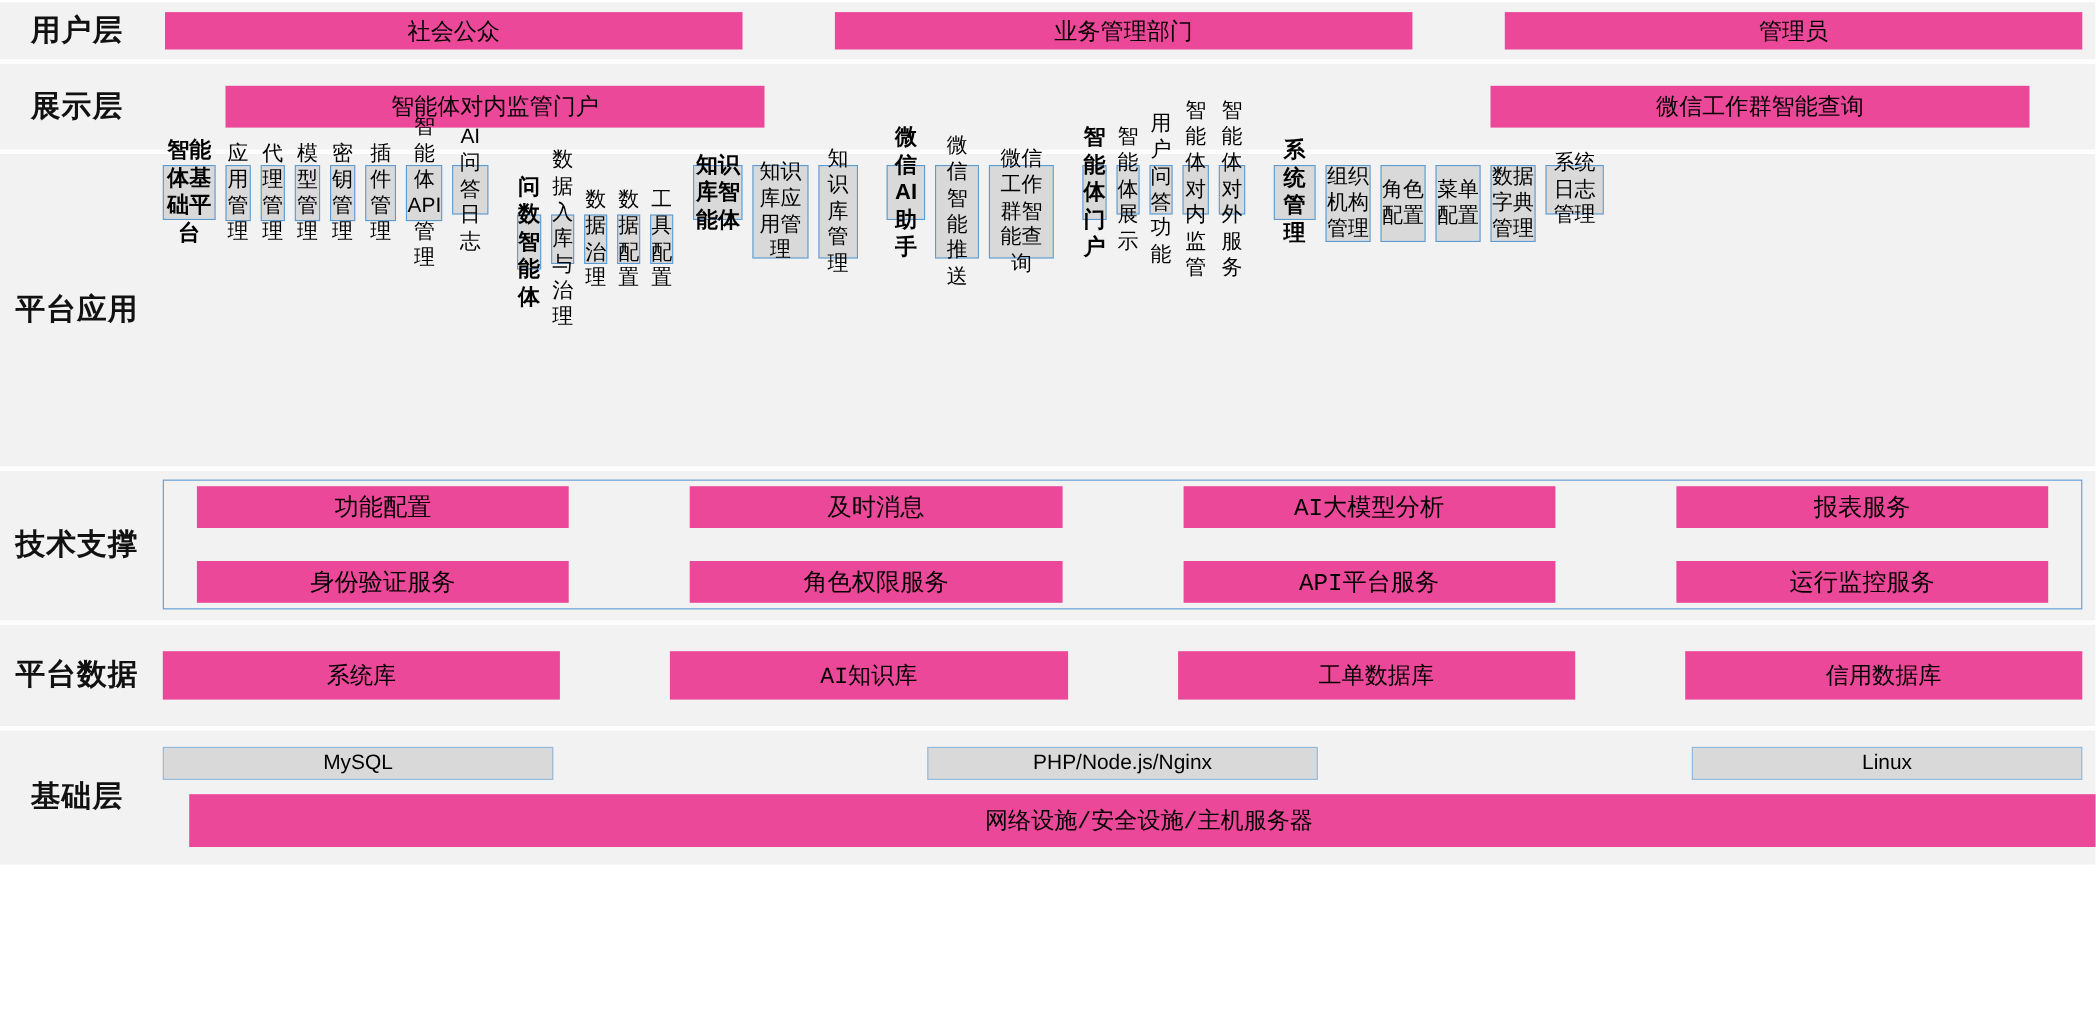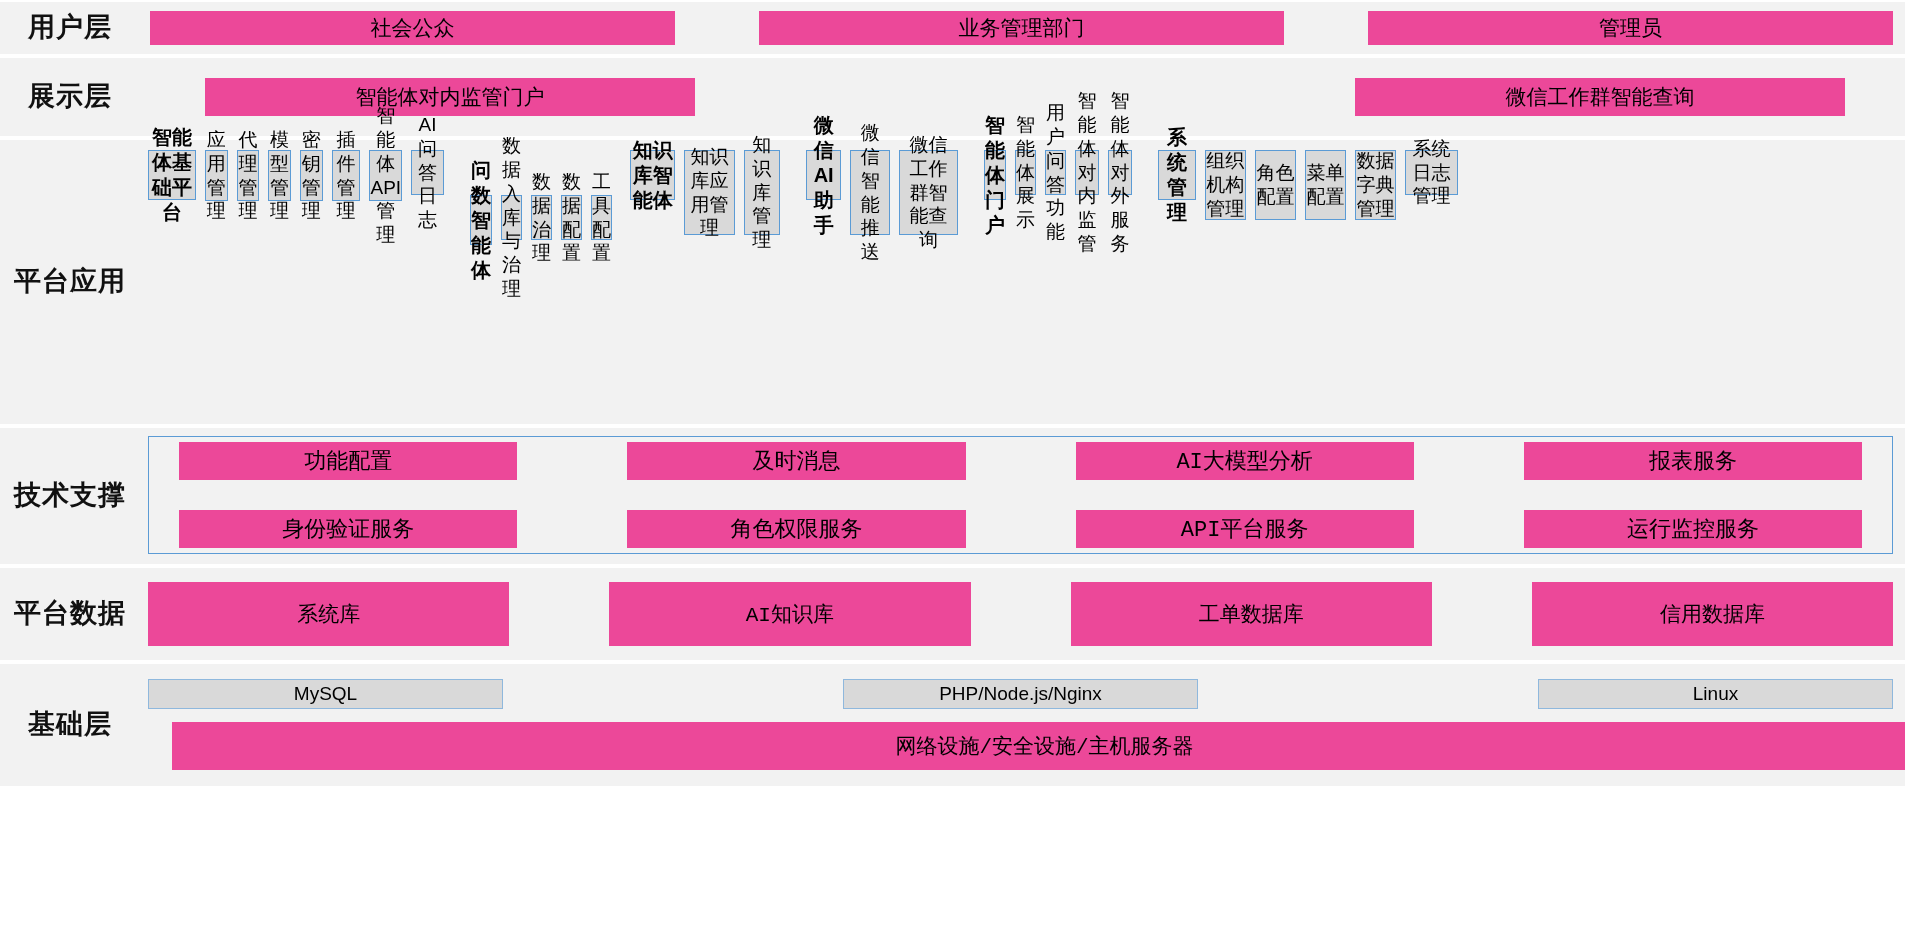--- a/index.html
+++ b/index.html
@@ -171,21 +171,21 @@
 
   
   .data-layer { height: 96px; }
   .data-layer .layer-body {
     align-items: center;
     gap: 100px;
     padding: 0 12px 0 8px;
   }
   .data-layer .blue-box {
     flex: 1;
-    height: 64px;
+    height: 44px;
     font-size: 21px;
   }
 
   
   .infra-layer { height: 126px; }
   .infra-layer .layer-body {
     flex-direction: column;
     justify-content: center;
     gap: 13px;
     padding: 6px 12px 8px 8px;

